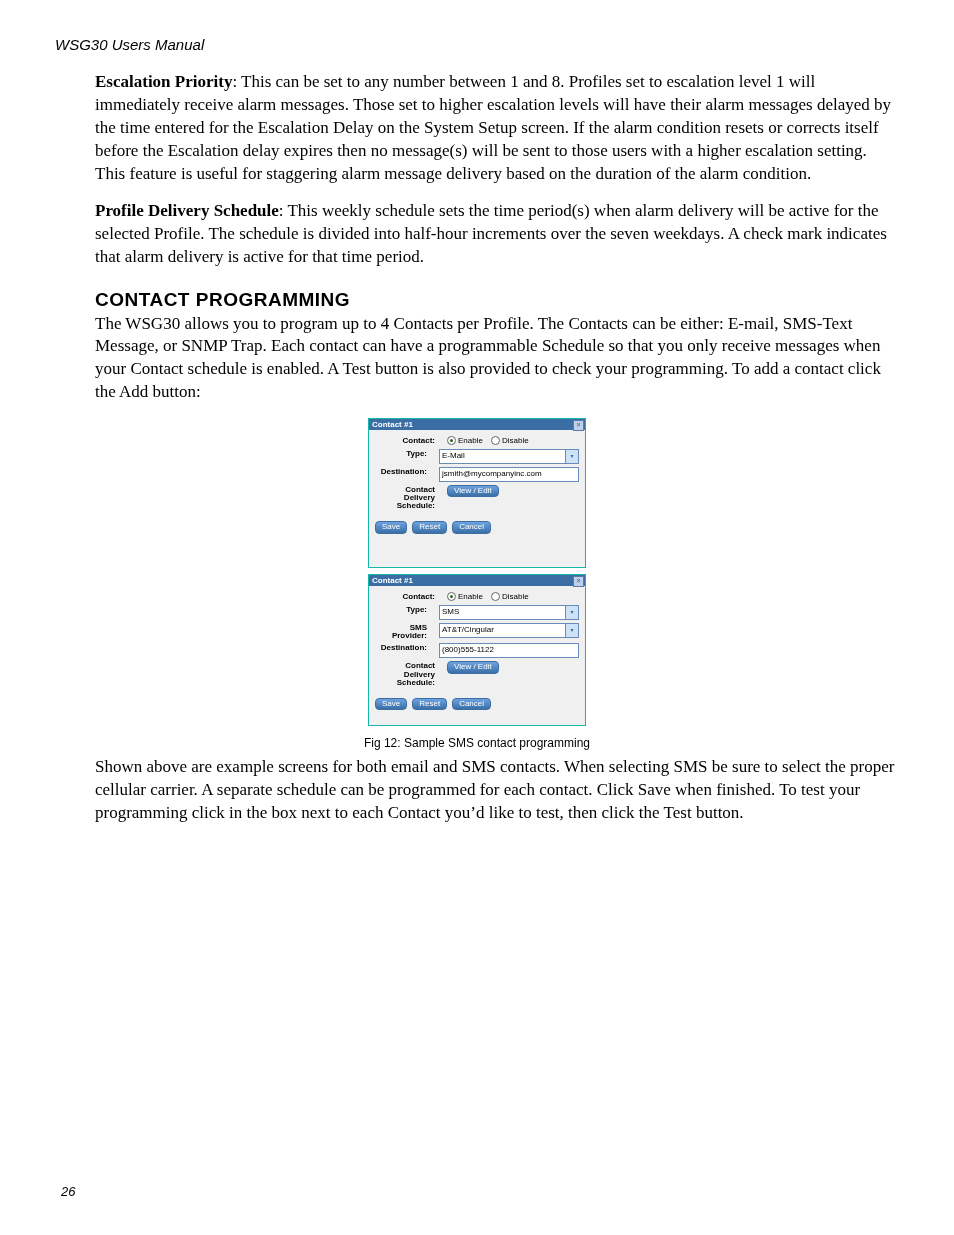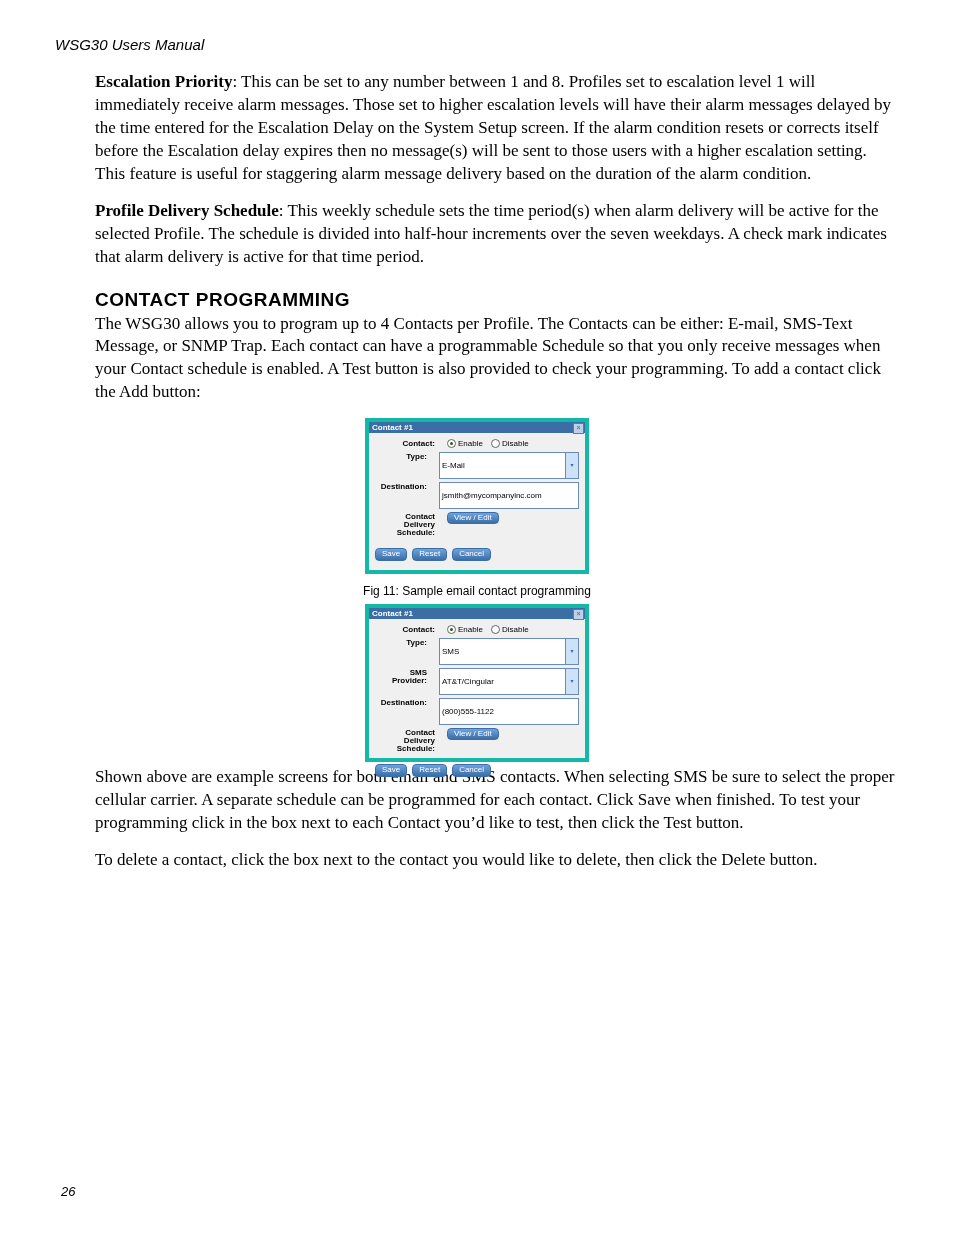--- a/index.html
+++ b/index.html
@@ -46,21 +46,21 @@
   .figure-caption {
     font-family: Arial, sans-serif;
     font-size: 12px;
     text-align: center;
     margin: 10px 0 6px 0;
   }
   
   .dialog {
     width: 216px;
     margin: 0 auto;
-    border: 4px solid #14b8a6;
+    border: 1px solid #14b8a6;
     background: #f0f0f0;
     font-family: Arial, sans-serif;
     font-size: 8px;
     text-align: left;
     position: relative;
   }
   .dialog-title {
     background: #3a6ea5;
     color: #fff;
     font-weight: bold;
@@ -125,23 +125,23 @@
     left: 2px;
   }
   .radio-label {
     font-size: 8px;
     margin-right: 6px;
   }
   .select, .input {
     border: 1px solid #6a8ab8;
     background: #fff;
     font-size: 8px;
-    height: 27px;
+    height: 15px;
     line-height: 11px;
-    padding: 7px 2px;
+    padding: 0 2px;
     box-sizing: border-box;
     width: 140px;
     position: relative;
   }
   .select .arrow {
     position: absolute;
     right: 0;
     top: 0;
     width: 12px;
     height: 100%;
@@ -236,21 +236,20 @@
         </div>
         <div class="btn-row">
           <span class="btn">Save</span>
           <span class="btn">Reset</span>
           <span class="btn">Cancel</span>
         </div>
       </div>
     </div>
   </div>
 
-  <div class="figure-caption">Fig 11: Sample email contact programming</div>
 
   <div class="figure-wrap">
     <div class="dialog" style="height:150px;">
       <div class="dialog-title">
         <span>Contact #1</span>
         <span class="dialog-close">×</span>
       </div>
       <div class="dialog-body">
         <div class="form-row">
           <div class="form-label">Contact:</div>
@@ -295,20 +294,20 @@
         </div>
         <div class="btn-row">
           <span class="btn">Save</span>
           <span class="btn">Reset</span>
           <span class="btn">Cancel</span>
         </div>
       </div>
     </div>
   </div>
 
+  <div class="figure-caption">Fig 12: Sample SMS contact programming</div>
 
   <p class="body-text">Shown above are example screens for both email and SMS contacts. When selecting SMS be sure to select the proper cellular carrier. A separate schedule can be programmed for each contact. Click Save when finished. To test your programming click in the box next to each Contact you’d like to test, then click the Test button.</p>
 
-  <p class="body-text">To delete a contact, click the box next to the contact you would like to delete, then click the Delete button.</p>
 
 </div>
 
 <div class="page-number">26</div>
 
 </body></html>

